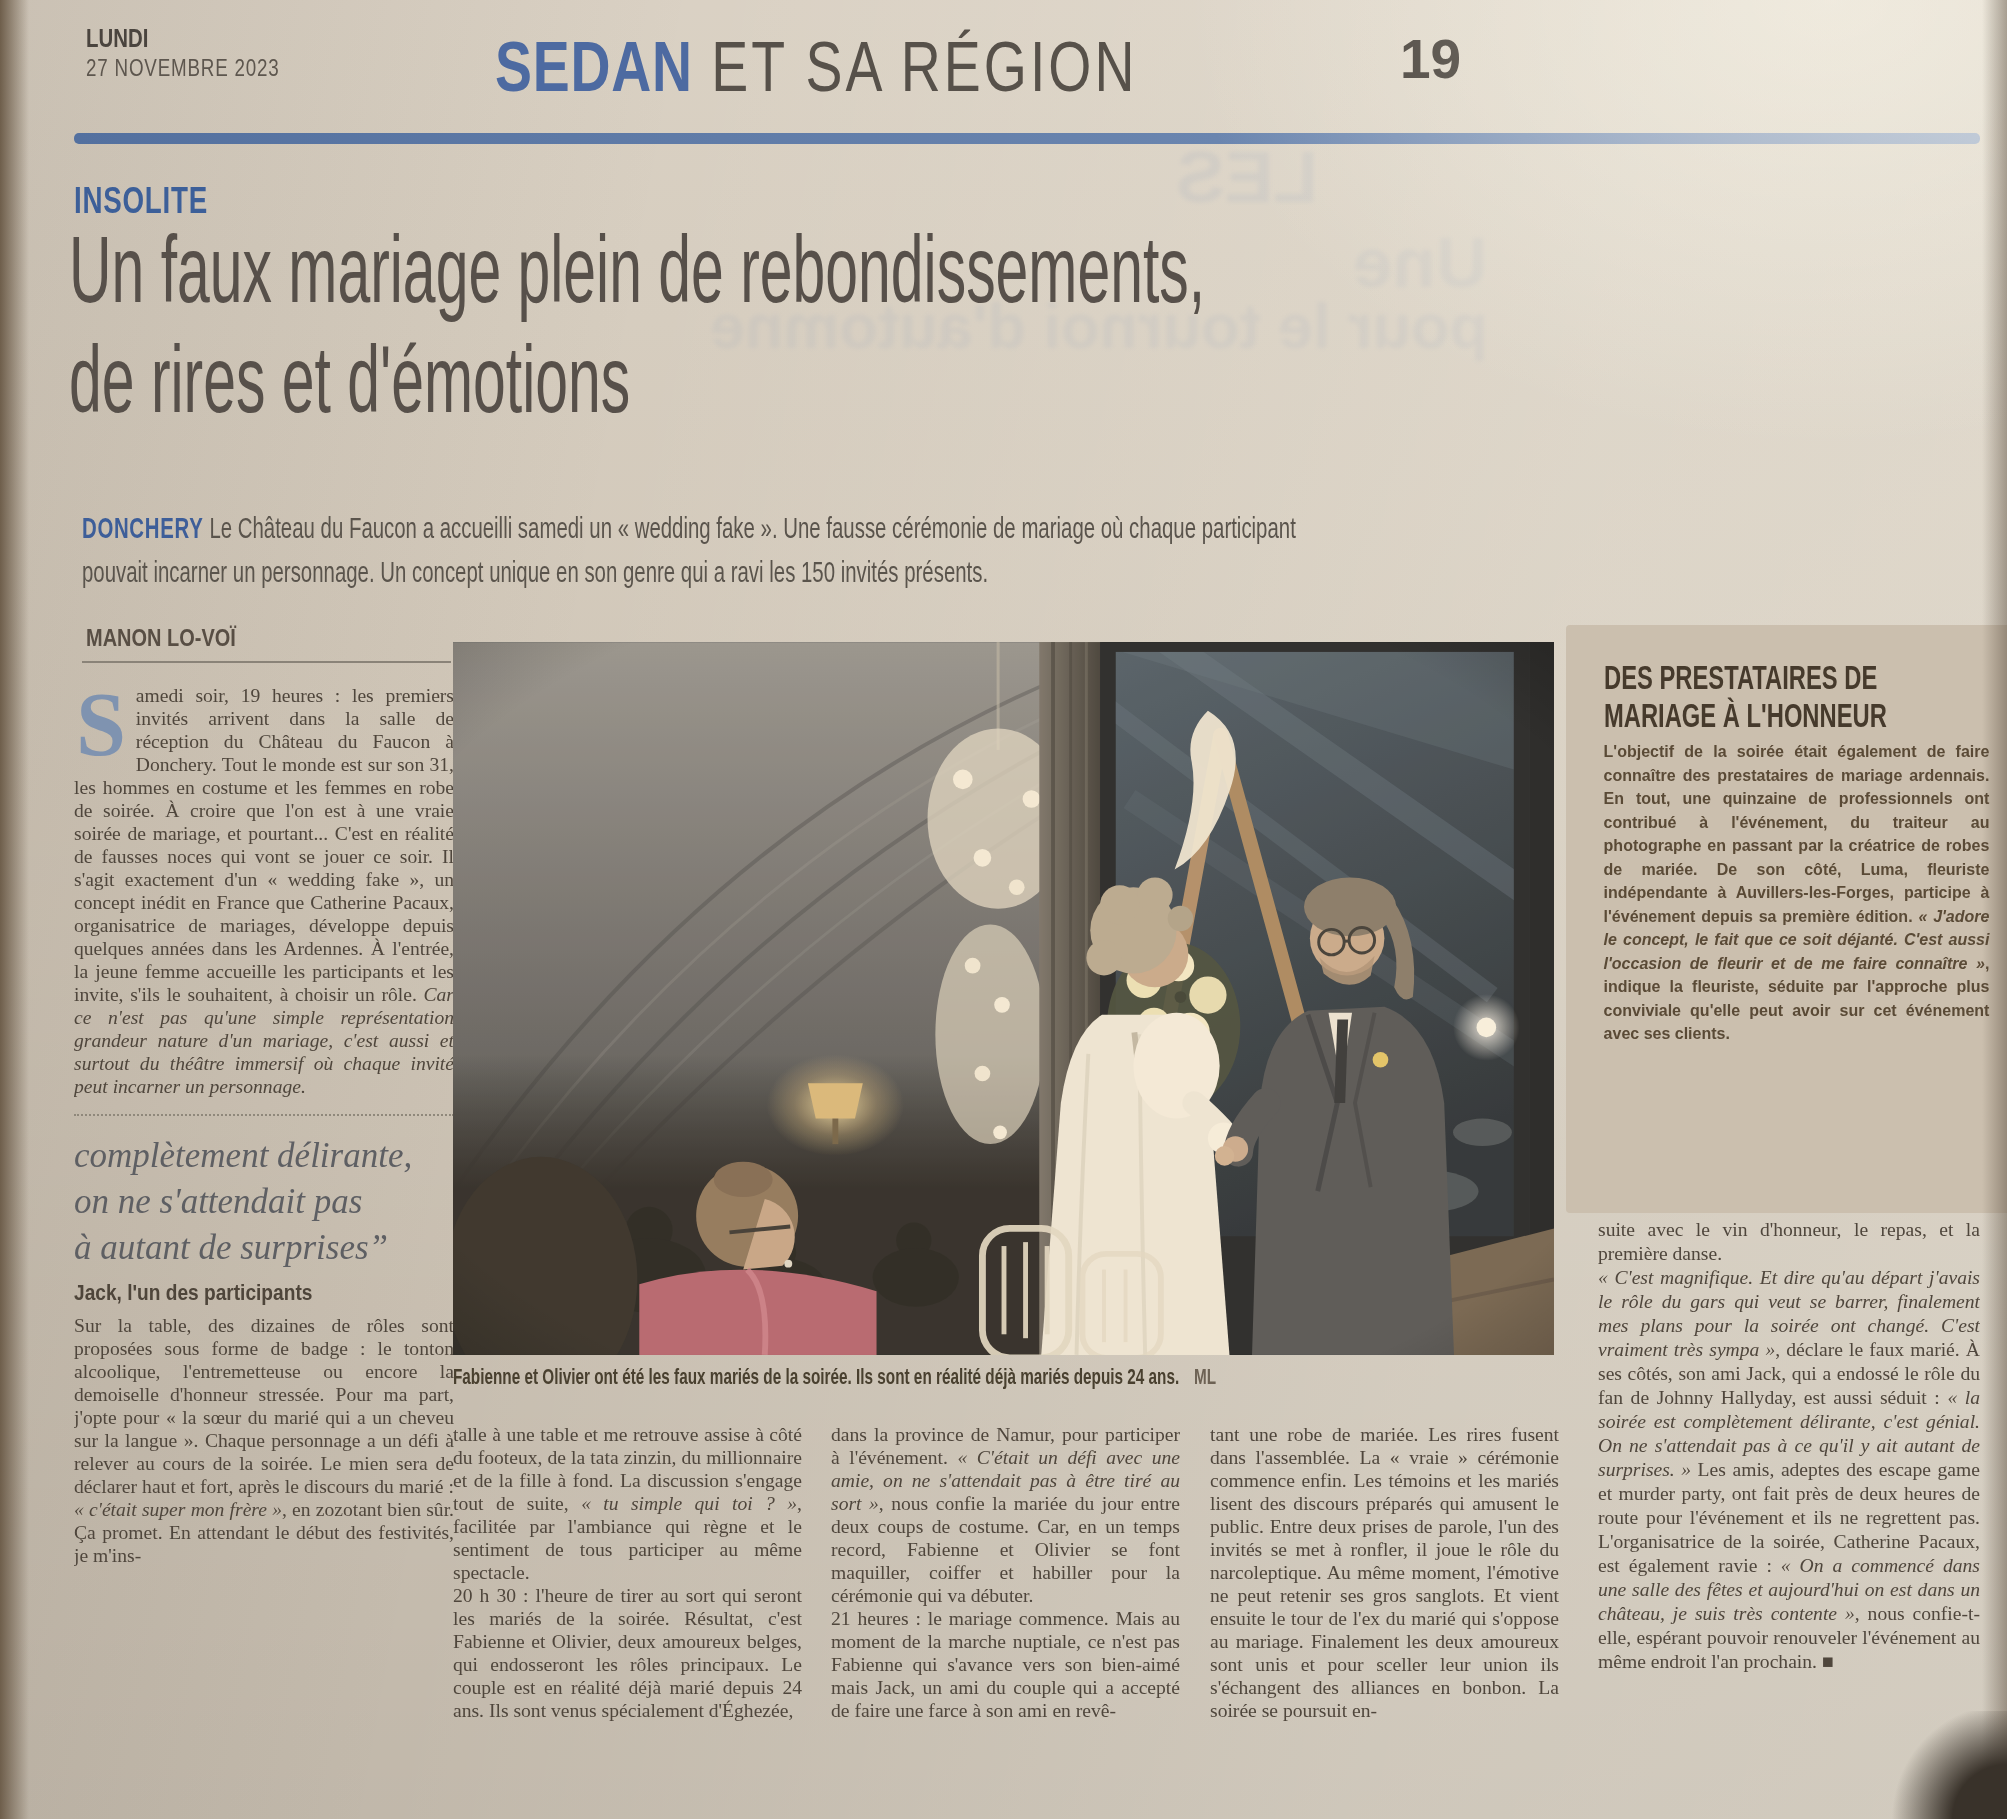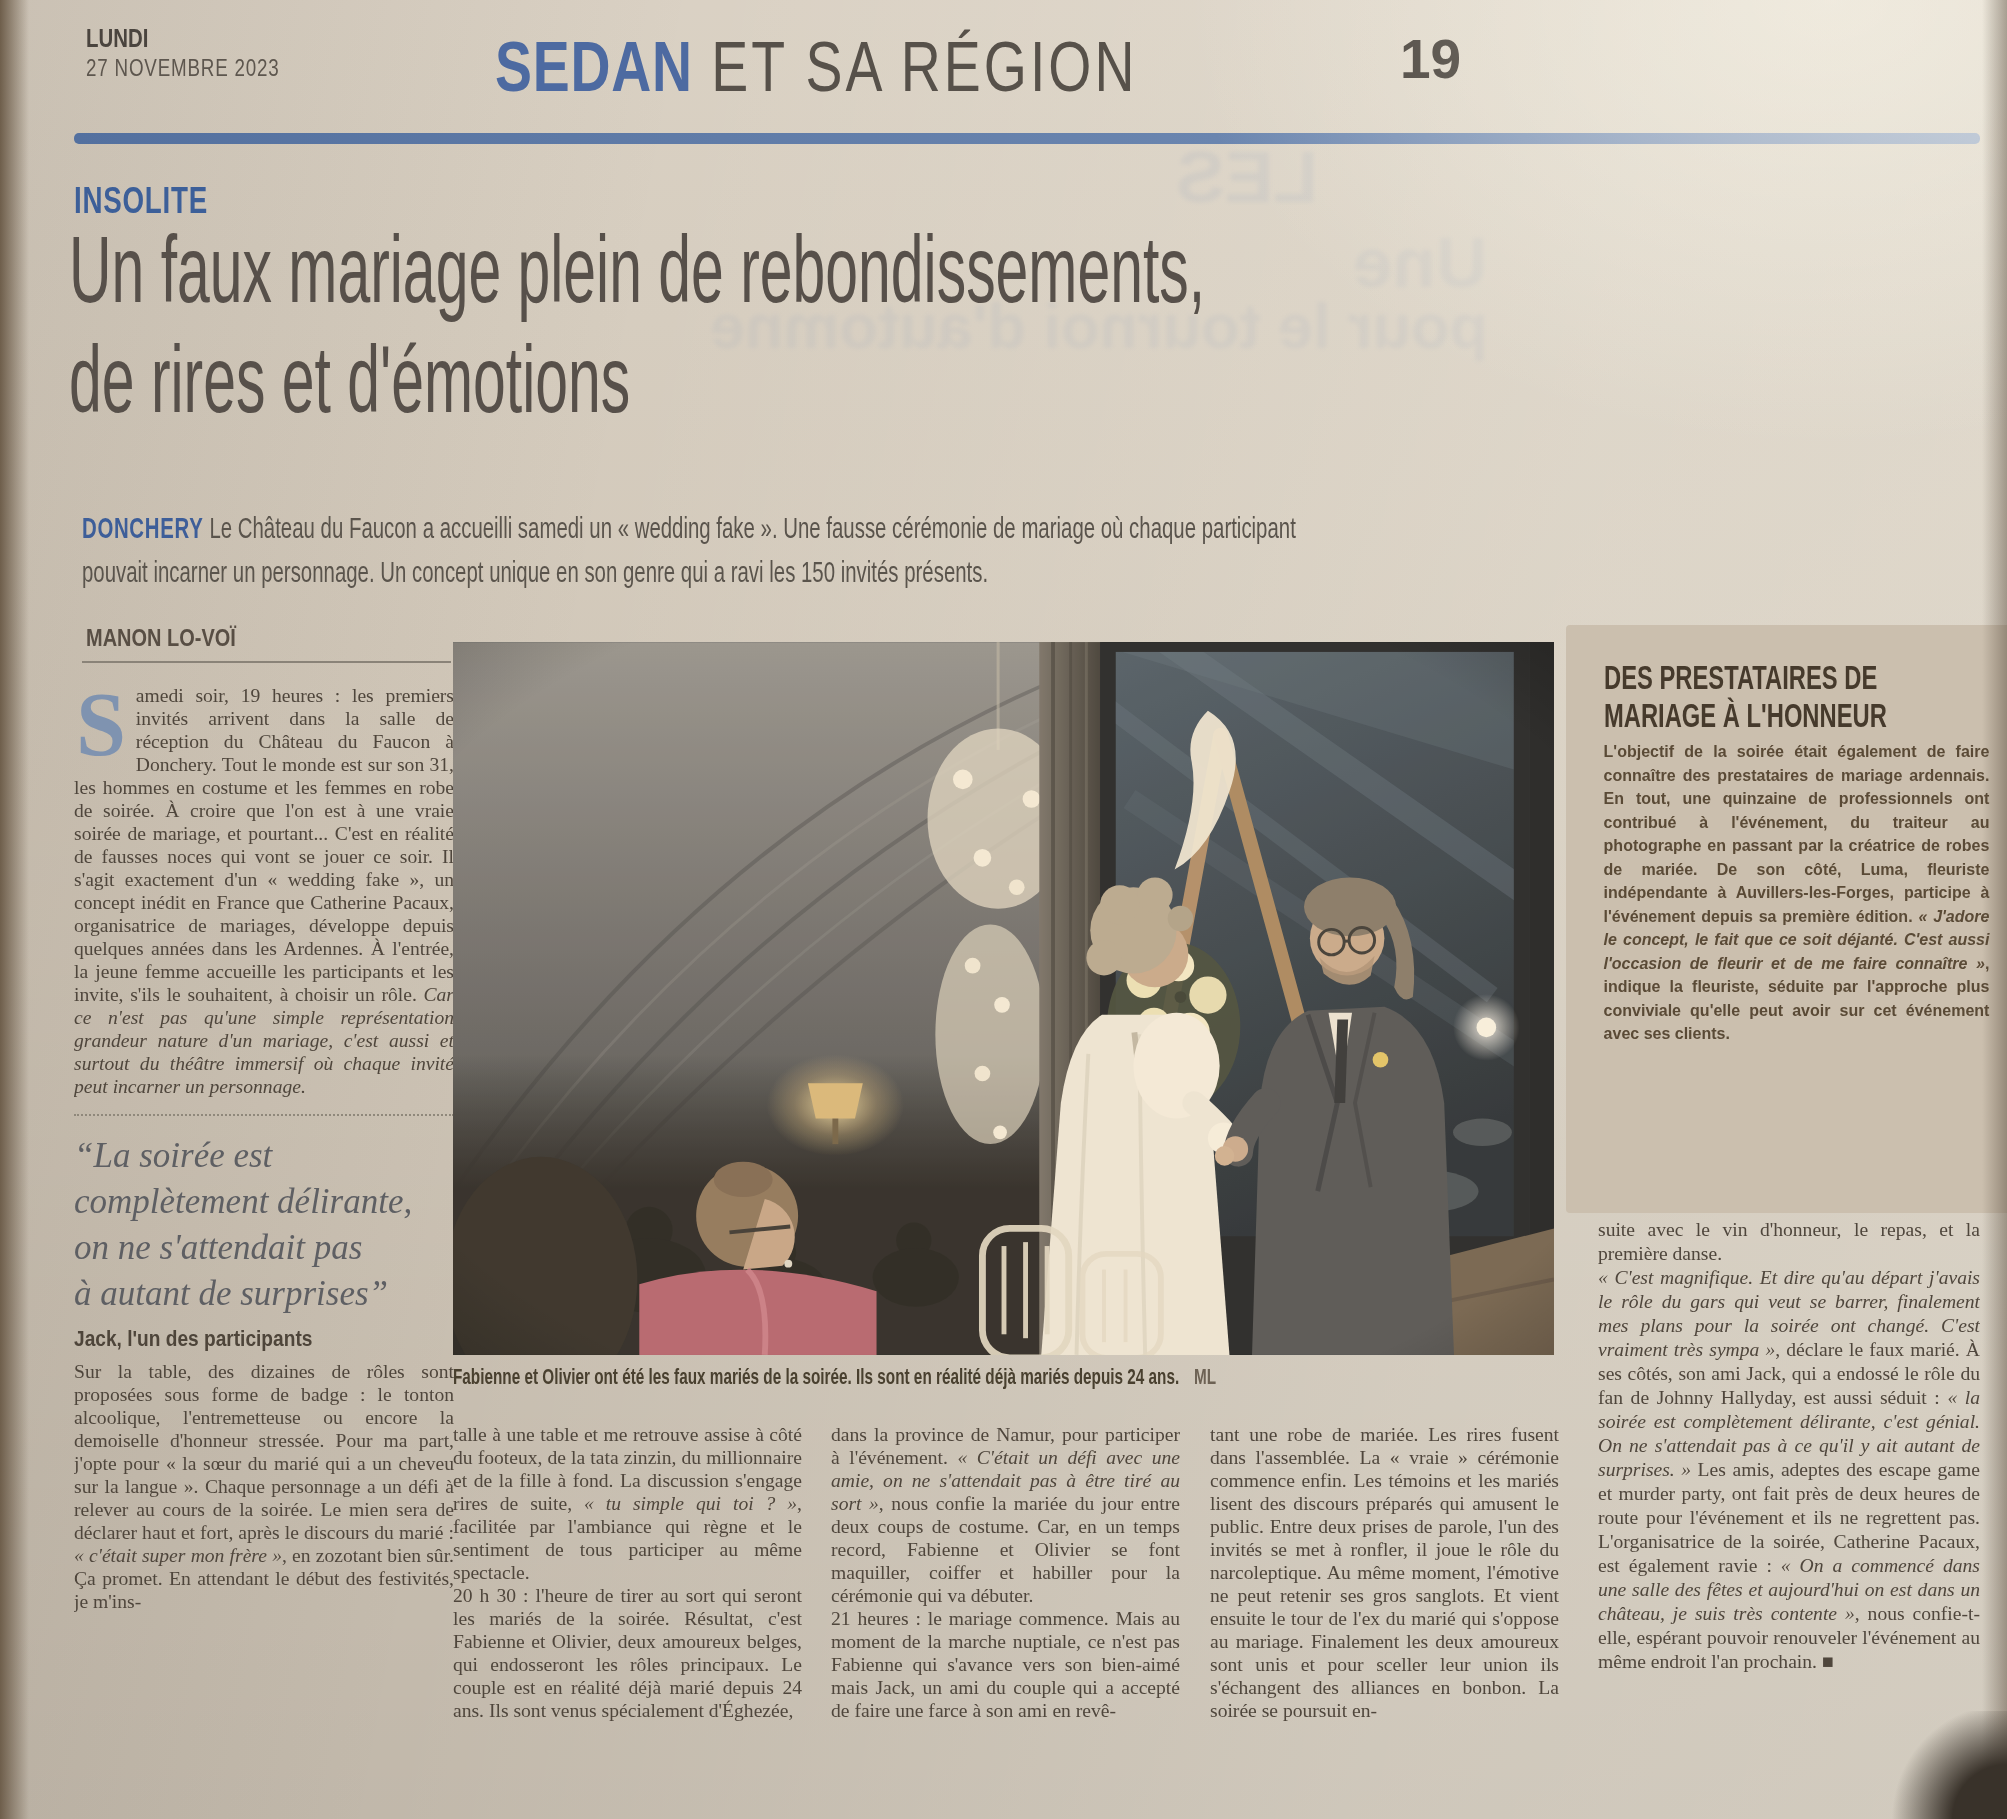--- a/index.html
+++ b/index.html
@@ -120,21 +120,20 @@
 
   <div class="byline">MANON LO-VOÏ</div>
   <div class="byline-rule"></div>
 
   <div class="bodycol col1">
     <div>
         <p><span class="dropcap">S</span><span>amedi soir, 19 heures : les premiers invités arrivent dans la salle de réception du Château du Faucon à Donchery. Tout le monde est sur son 31, les hommes en costume et les femmes en robe de soirée. À croire que l'on est à une vraie soirée de mariage, et pourtant... C'est en réalité de fausses noces qui vont se jouer ce soir. Il s'agit exactement d'un « wedding fake », un concept inédit en France que Catherine Pacaux, organisatrice de mariages, développe depuis quelques années dans les Ardennes. À l'entrée, la jeune femme accueille les participants et les invite, s'ils le souhaitent, à choisir un rôle. </span><em>Car ce n'est pas qu'une simple représentation grandeur nature d'un mariage, c'est aussi et surtout du théâtre immersif où chaque invité peut incarner un personnage.</em></p>
       </div>
     <div class="pullquote">
       <div class="pq-lines">
-          <div class="tline">“La soirée est</div>
           <div class="tline">complètement délirante,</div>
           <div class="tline">on ne s'attendait pas</div>
           <div class="tline">à autant de surprises”</div>
         </div>
       <div class="pq-attr">Jack, l'un des participants</div>
     </div>
     <div>
         <p><span>Sur la table, des dizaines de rôles sont proposées sous forme de badge : le tonton alcoolique, l'entremetteuse ou encore la demoiselle d'honneur stressée. Pour ma part, j'opte pour « la sœur du marié qui a un cheveu sur la langue ». Chaque personnage a un défi à relever au cours de la soirée. Le mien sera de déclarer haut et fort, après le discours du marié : </span><em>« c'était super mon frère »</em><span>, en zozotant bien sûr. Ça promet. En attendant le début des festivités, je m'ins-</span></p>
       </div>
   </div>
@@ -344,21 +343,21 @@
     <div class="sb-title">
         <div class="tline">DES PRESTATAIRES DE</div>
         <div class="tline">MARIAGE À L'HONNEUR</div>
       </div>
     <div class="sb-body">
         <p><span>L'objectif de la soirée était également de faire connaître des prestataires de mariage ardennais. En tout, une quinzaine de professionnels ont contribué à l'événement, du traiteur au photographe en passant par la créatrice de robes de mariée. De son côté, Luma, fleuriste indépendante à Auvillers-les-Forges, participe à l'événement depuis sa première édition. </span><em>« J'adore le concept, le fait que ce soit déjanté. C'est aussi l'occasion de fleurir et de me faire connaître »</em><span>, indique la fleuriste, séduite par l'approche plus conviviale qu'elle peut avoir sur cet événement avec ses clients.</span></p>
       </div>
   </div>
 
   <div class="bodycol col2">
-      <p><span>talle à une table et me retrouve assise à côté du footeux, de la tata zinzin, du millionnaire et de la fille à fond. La discussion s'engage rires de suite, </span><em>« tu simple qui toi ? »</em><span>, facilitée par l'ambiance qui règne et le sentiment de tous participer au même spectacle.</span></p>
+      <p><span>talle à une table et me retrouve assise à côté du footeux, de la tata zinzin, du millionnaire et de la fille à fond. La discussion s'engage tout de suite, </span><em>« tu simple qui toi ? »</em><span>, facilitée par l'ambiance qui règne et le sentiment de tous participer au même spectacle.</span></p>
       <p><span>20 h 30 : l'heure de tirer au sort qui seront les mariés de la soirée. Résultat, c'est Fabienne et Olivier, deux amoureux belges, qui endosseront les rôles principaux. Le couple est en réalité déjà marié depuis 24 ans. Ils sont venus spécialement d'Éghezée,</span></p>
     </div>
   <div class="bodycol col3">
       <p><span>dans la province de Namur, pour participer à l'événement. </span><em>« C'était un défi avec une amie, on ne s'attendait pas à être tiré au sort »</em><span>, nous confie la mariée du jour entre deux coups de costume. Car, en un temps record, Fabienne et Olivier se font maquiller, coiffer et habiller pour la cérémonie qui va débuter.</span></p>
       <p><span>21 heures : le mariage commence. Mais au moment de la marche nuptiale, ce n'est pas Fabienne qui s'avance vers son bien-aimé mais Jack, un ami du couple qui a accepté de faire une farce à son ami en revê-</span></p>
     </div>
   <div class="bodycol col4">
       <p><span>tant une robe de mariée. Les rires fusent dans l'assemblée. La « vraie » cérémonie commence enfin. Les témoins et les mariés lisent des discours préparés qui amusent le public. Entre deux prises de parole, l'un des invités se met à ronfler, il joue le rôle du narcoleptique. Au même moment, l'émotive ne peut retenir ses gros sanglots. Et vient ensuite le tour de l'ex du marié qui s'oppose au mariage. Finalement les deux amoureux sont unis et pour sceller leur union ils s'échangent des alliances en bonbon. La soirée se poursuit en-</span></p>
     </div>
   <div class="bodycol col5">

